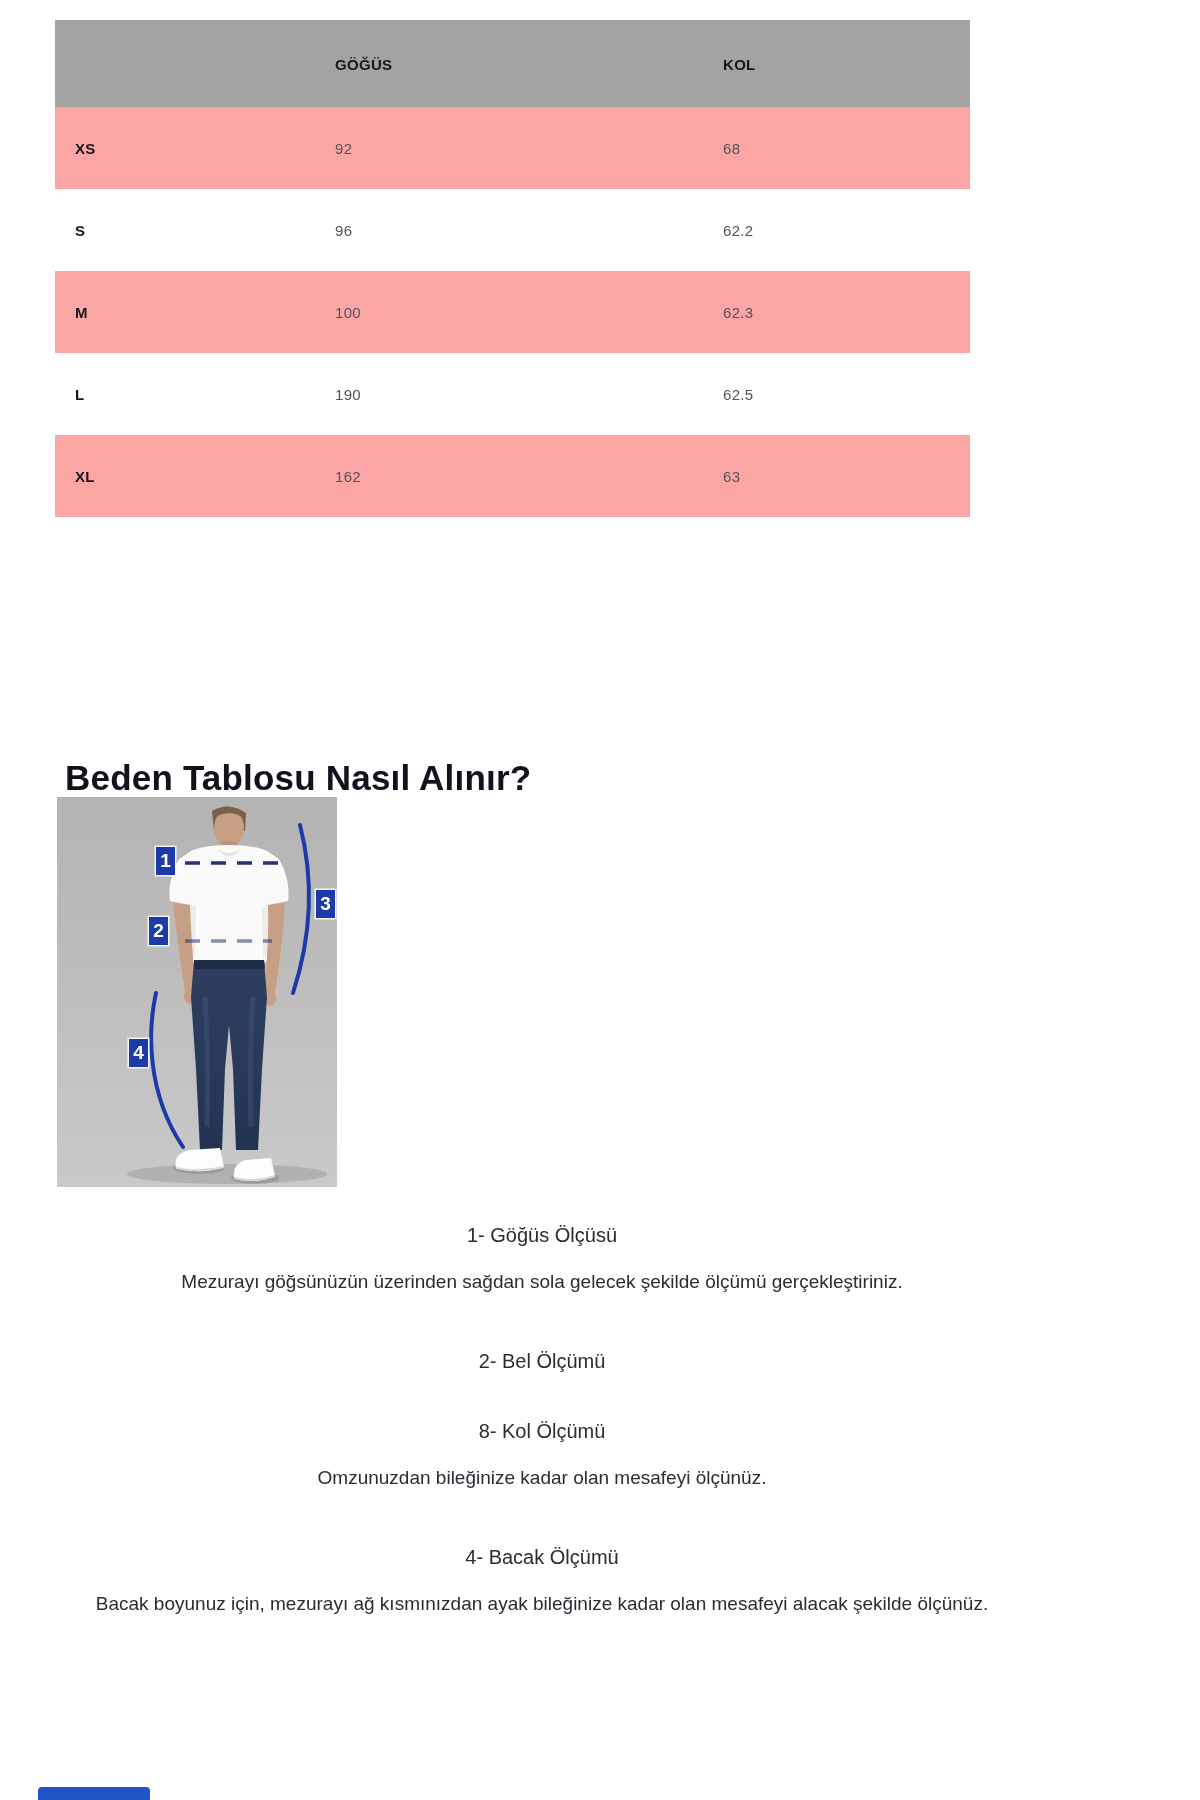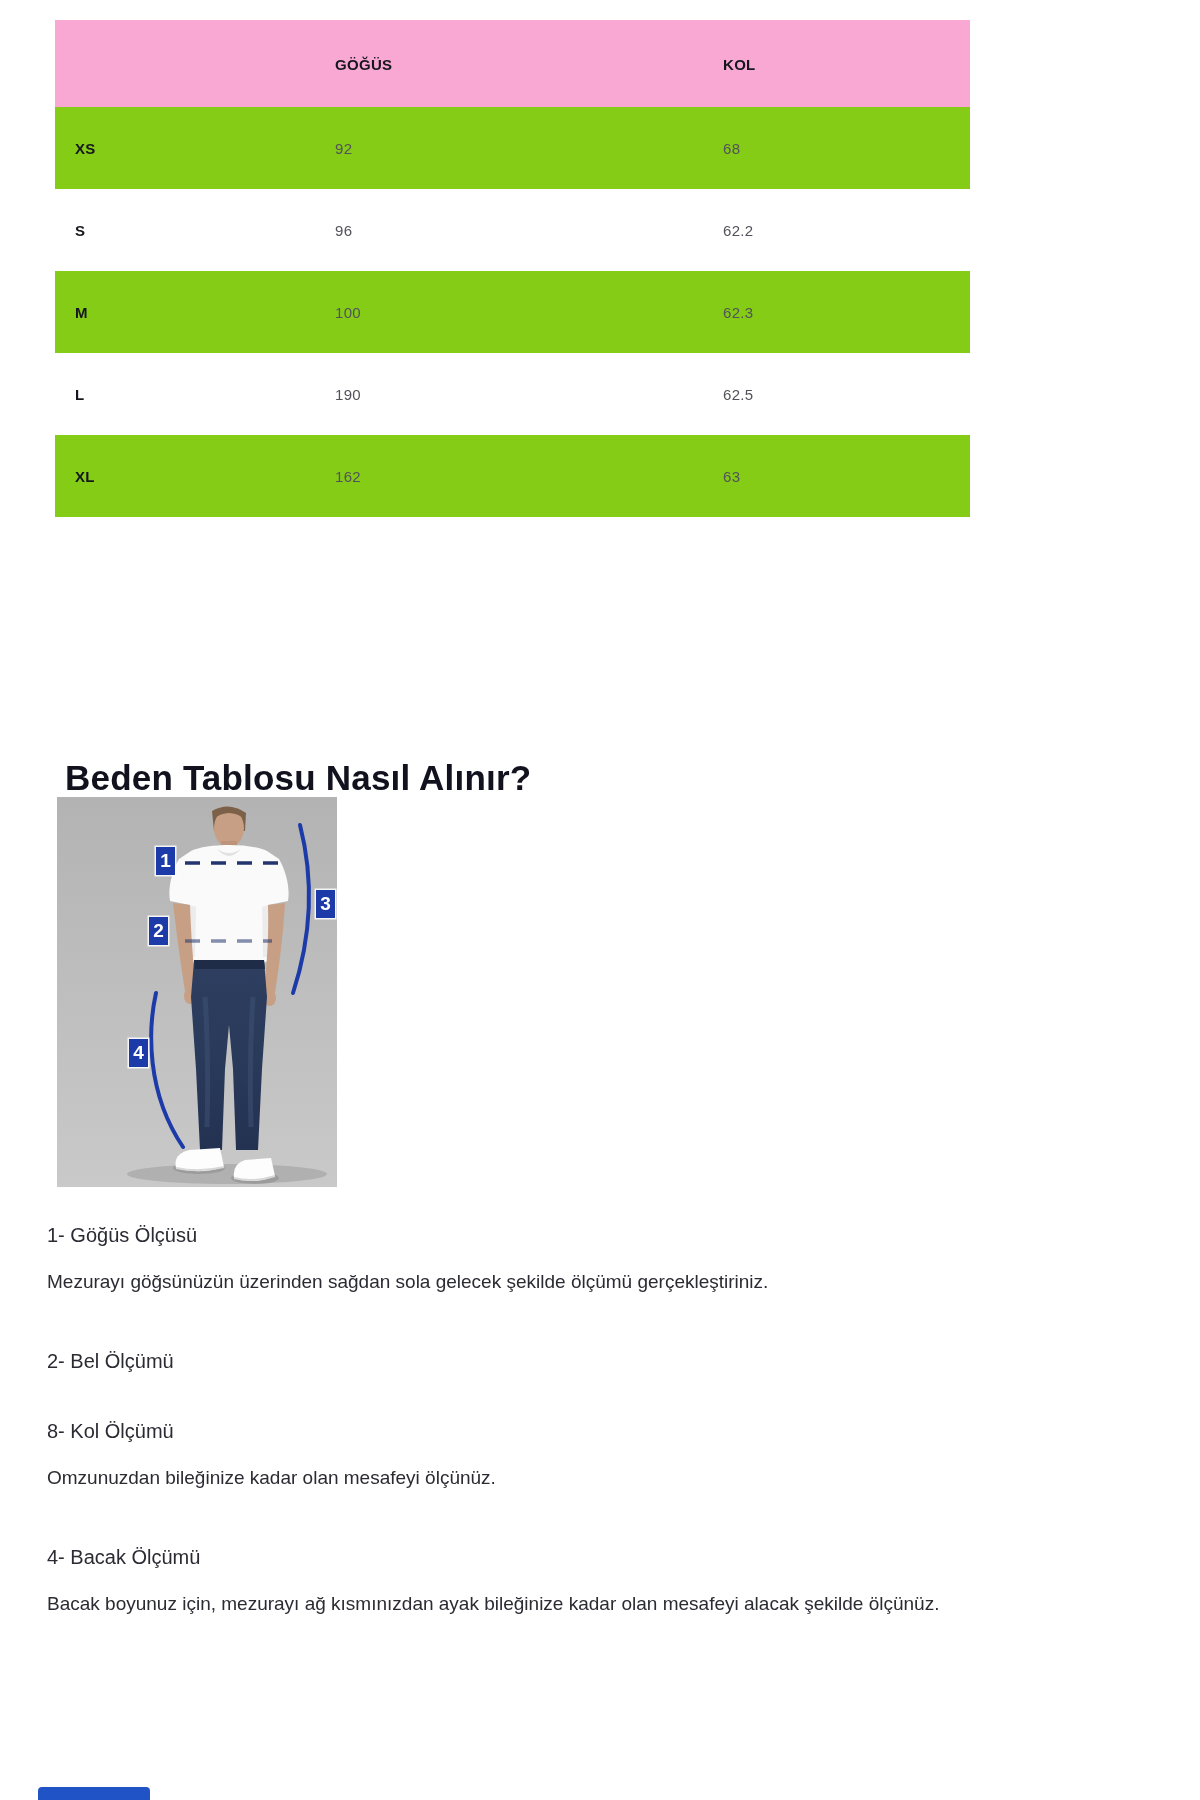--- a/index.html
+++ b/index.html
@@ -2,23 +2,23 @@
 <html><head>
 <meta charset="utf-8">
 <style>
   * { box-sizing: border-box; }
   html,body { margin:0; padding:0; background:#ffffff; }
   body { font-family:"Liberation Sans", sans-serif; }
   .page { position:relative; width:1200px; height:1800px; background:#fff; overflow:hidden; }
 
   
   .size-table { position:absolute; left:55px; top:20px; width:915px; }
-  .t-header { position:relative; height:87px; background:#f9a8d4; }
+  .t-header { position:relative; height:87px; background:#a3a3a3; }
   .t-row { position:relative; height:82px; background:#fff; }
-  .t-row.alt { background:#84cc16; }
+  .t-row.alt { background:#fca5a5; }
   .cell { position:absolute; top:50%; transform:translateY(-50%); font-size:15px; letter-spacing:.3px; }
   .c1 { left:20px; font-weight:bold; color:#16161e; }
   .c2 { left:280px; }
   .c3 { left:668px; }
   .t-header .cell { font-weight:bold; color:#16161e; }
   .t-row .c2, .t-row .c3 { color:#52525a; }
 
   
   .guide-title { position:absolute; left:65px; top:729px; font-size:35px; font-weight:bold;
                  color:#12121e; letter-spacing:.2px; }
@@ -29,21 +29,21 @@
   .marker { position:absolute; width:19px; height:28px; background:#1c3ba8; color:#fff;
             font-weight:bold; font-size:19px; display:flex; align-items:center; justify-content:center;
             box-shadow:0 0 0 1.5px rgba(255,255,255,.85); }
   .m1 { left:99px;  top:50px; }
   .m2 { left:92px;  top:120px; }
   .m3 { left:259px; top:93px; }
   .m4 { left:72px;  top:242px; }
 
   
   .sections { position:absolute; left:47px; top:1224px; width:990px; color:#2b2b33; }
-  .section { margin-bottom:47px; }
+  .section { margin-bottom:47px;text-align:center; }
   .section h3 { margin:0 0 13px 0; font-size:20px; font-weight:400; color:#2b2b33; }
   .section p { margin:0; font-size:19px; line-height:43px; color:#2b2b33; }
 
   
   .bottom-bar { position:absolute; left:38px; top:1787px; width:112px; height:13px;
                 background:#2053c6; border-radius:4px 4px 0 0; }
 </style>
 </head>
 <body>
 

